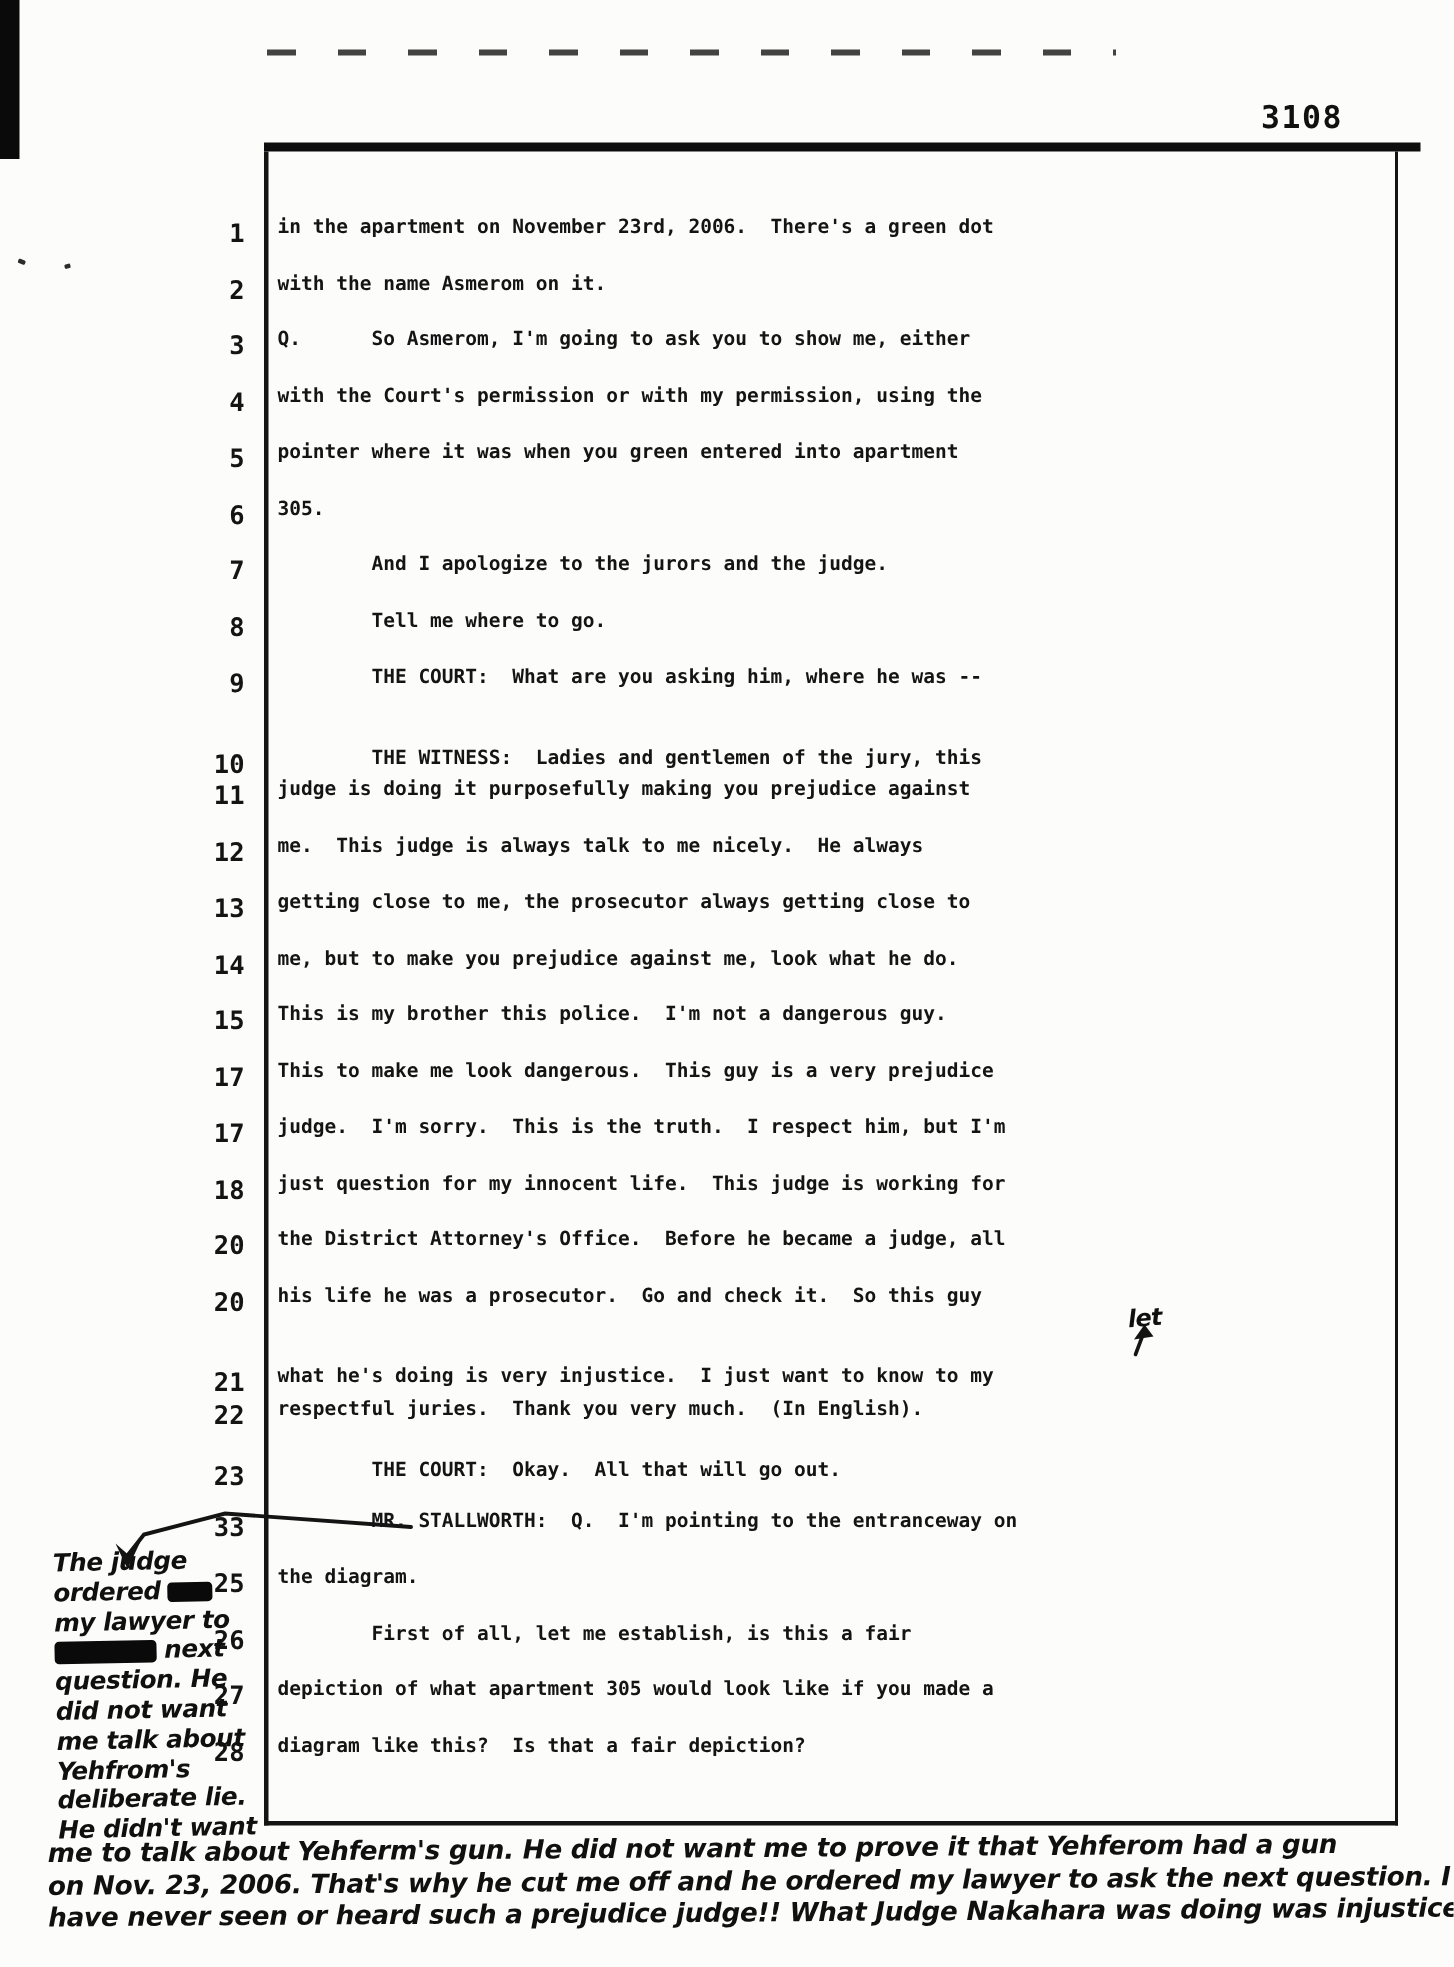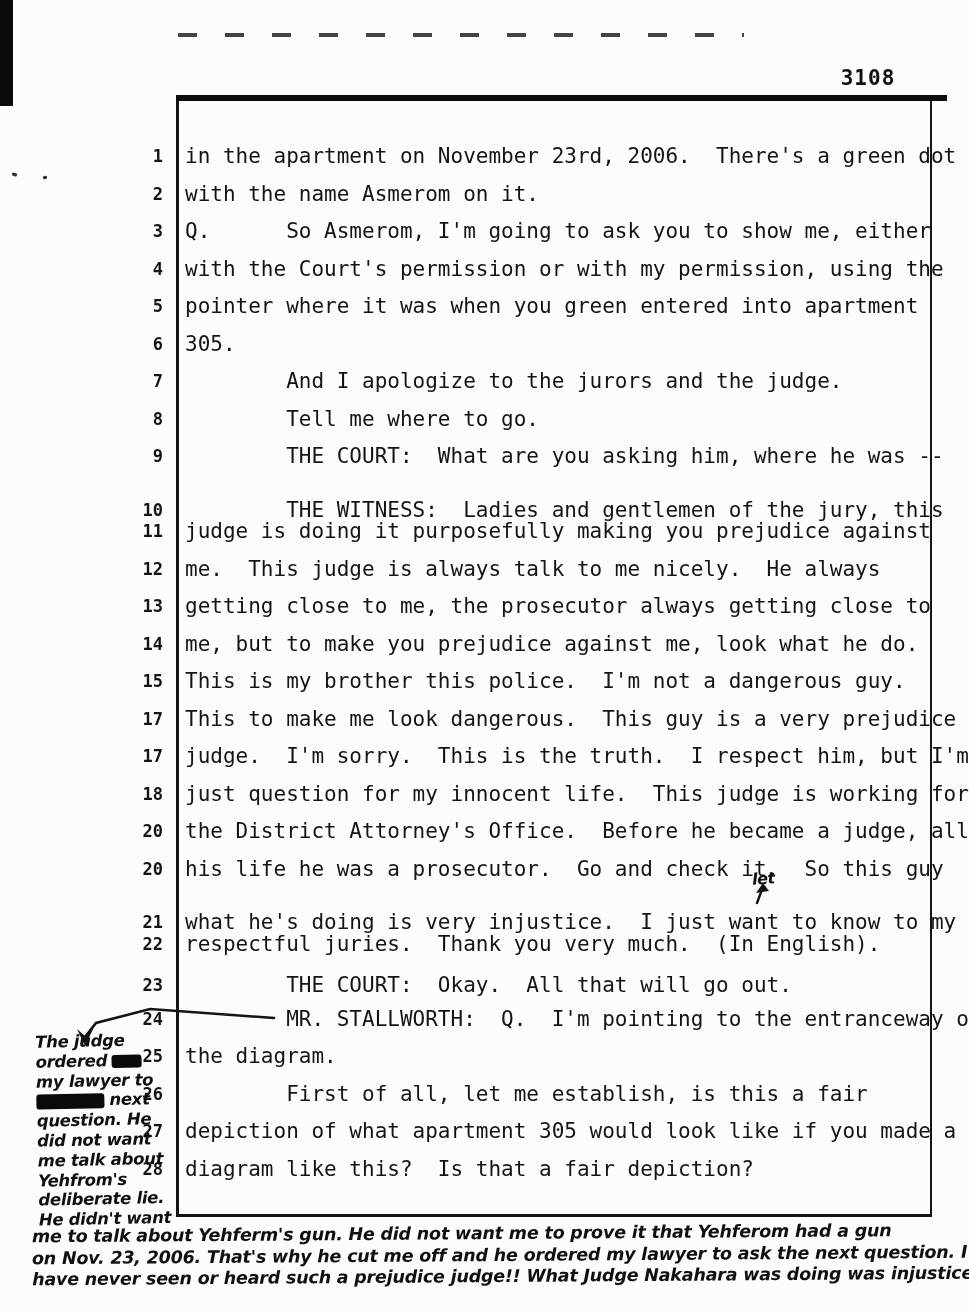--- a/index.html
+++ b/index.html
@@ -31,21 +31,21 @@
     background:transparent;
   }
   .rows { position:absolute; left:120px; top:144px; width:830px; height:1065px; }
   .t-row { position:absolute; left:0; width:100%; height:30px; }
   .t-num {
     position:absolute; left:0; top:2px; width:43px; text-align:right;
     font-size:17px; font-weight:700; color:#141414;
   }
   .t-text {
     position:absolute; left:65px; top:0; white-space:pre;
-    font-size:21px; font-weight:400; letter-spacing:0; color:#141414;
+    font-size:13px; font-weight:700; letter-spacing:0; color:#141414;
   }
   .hand { font-family:"DejaVu Sans", sans-serif; font-style:italic; font-weight:700; color:#101010; }
   .insertion-word {
     position:absolute; left:752px; top:869px; font-size:16px; transform:rotate(-4deg);
     letter-spacing:-.5px;
   }
   .margin-note {
     position:absolute; left:37px; top:1031px; width:155px;
     font-size:16.5px; line-height:19.8px; letter-spacing:-.3px;
     transform:rotate(-1.2deg);
@@ -161,21 +161,21 @@
     </div>
     <div class="t-row" style="top: 787.5px;">
       <div class="t-num">22</div>
       <div class="t-text">respectful juries.  Thank you very much.  (In English).</div>
     </div>
     <div class="t-row" style="top: 829px;">
       <div class="t-num">23</div>
       <div class="t-text">        THE COURT:  Okay.  All that will go out.</div>
     </div>
     <div class="t-row" style="top: 862.5px;">
-      <div class="t-num">24</div>
+      <div class="t-num">33</div>
       <div class="t-text">        MR. STALLWORTH:  Q.  I'm pointing to the entranceway on</div>
     </div>
     <div class="t-row" style="top: 900px;">
       <div class="t-num">25</div>
       <div class="t-text">the diagram.</div>
     </div>
     <div class="t-row" style="top: 937.5px;">
       <div class="t-num">26</div>
       <div class="t-text">        First of all, let me establish, is this a fair</div>
     </div>

